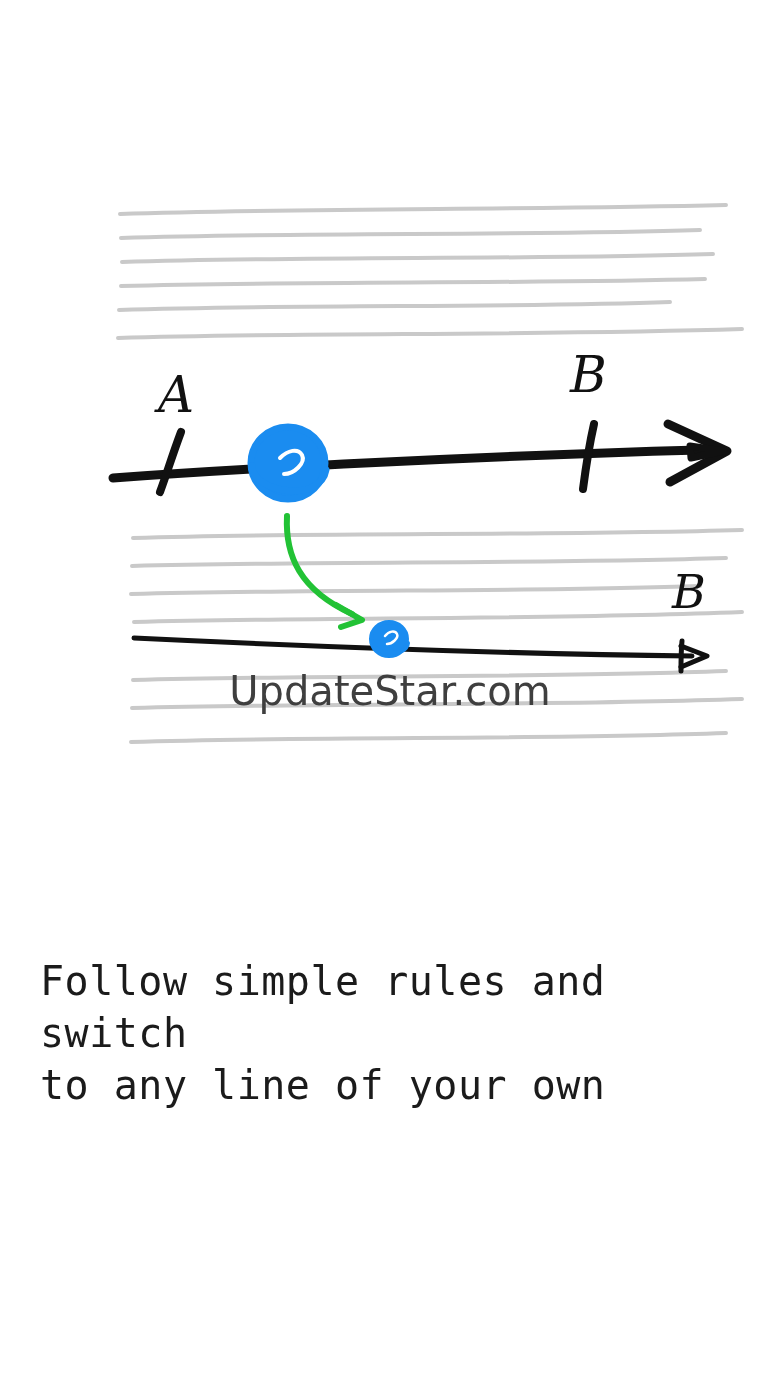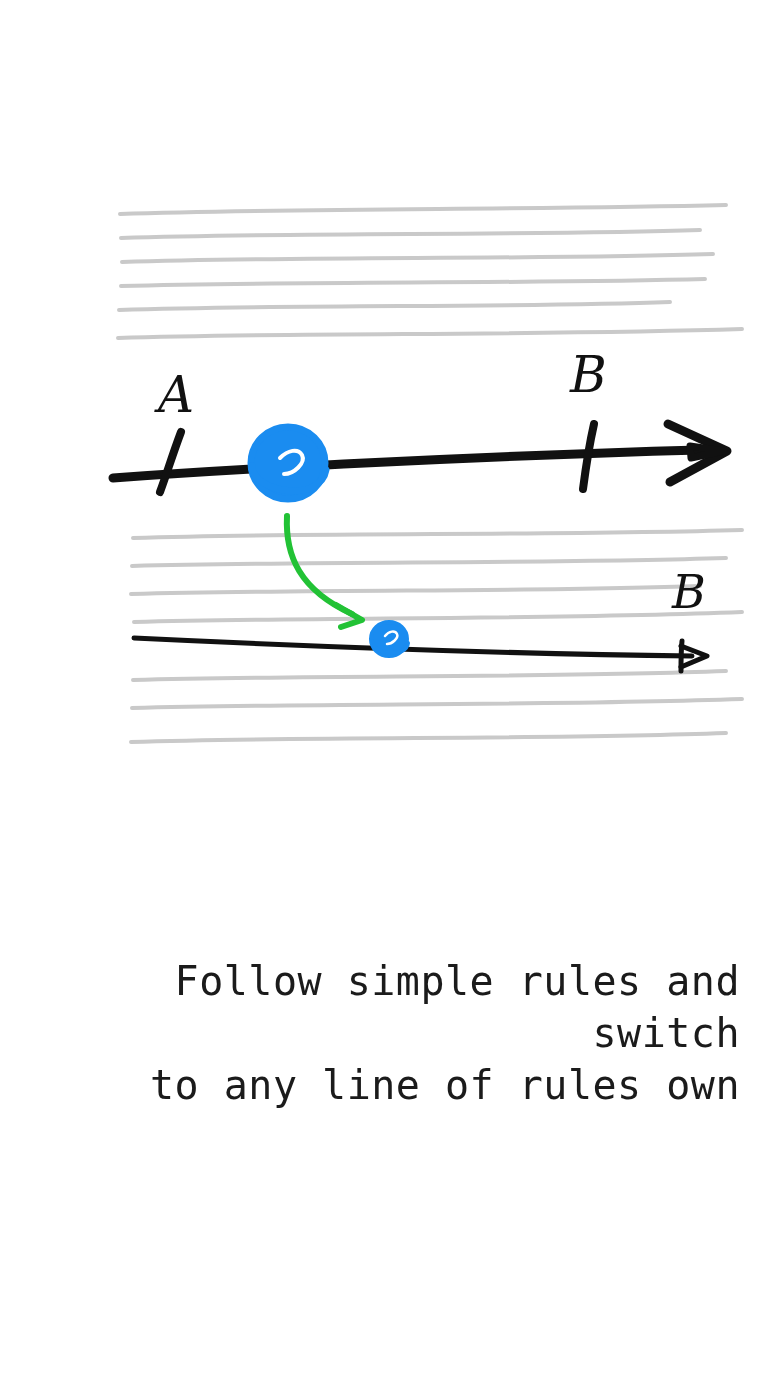--- a/index.html
+++ b/index.html
@@ -38,21 +38,21 @@
     font-size: 40px;
     color: #3f3f3f;
     letter-spacing: 0px;
     user-select: none;
   }
   #caption {
     position: absolute;
     left: 40px;
     top: 955px;
     width: 700px;
-    text-align: right;
+    text-align: left;
     font-family: "DejaVu Sans Mono", monospace;
     font-size: 40px;
     line-height: 52px;
     color: #1b1b1b;
     letter-spacing: 0.5px;
   }
   .label-a, .label-b {
     position: absolute;
     font-family: "DejaVu Serif", serif;
     font-style: italic;
@@ -121,19 +121,20 @@
       <path d="M385,636 C389,631 395,630 397,634 C399,638 392,644 387,644" fill="none" stroke="#ffffff" stroke-width="2.5" stroke-linecap="round"></path>
     </g>
   </svg>
 
   <div class="label-a" style="left:158px; top:366px; font-size:50px;">A</div>
 
   <div class="label-b" style="left:570px; top:346px; font-size:50px;">B</div>
 
   <div class="label-b" style="left:672px; top:565px; font-size:46px;">B</div>
 
+  <div id="watermark">UpdateStar.com</div>
 
 </div>
 
 <div id="caption">
   <div>Follow simple rules and switch</div>
-  <div>to any line of rules own</div>
+  <div>to any line of your own</div>
 </div>
 
 </body></html>

